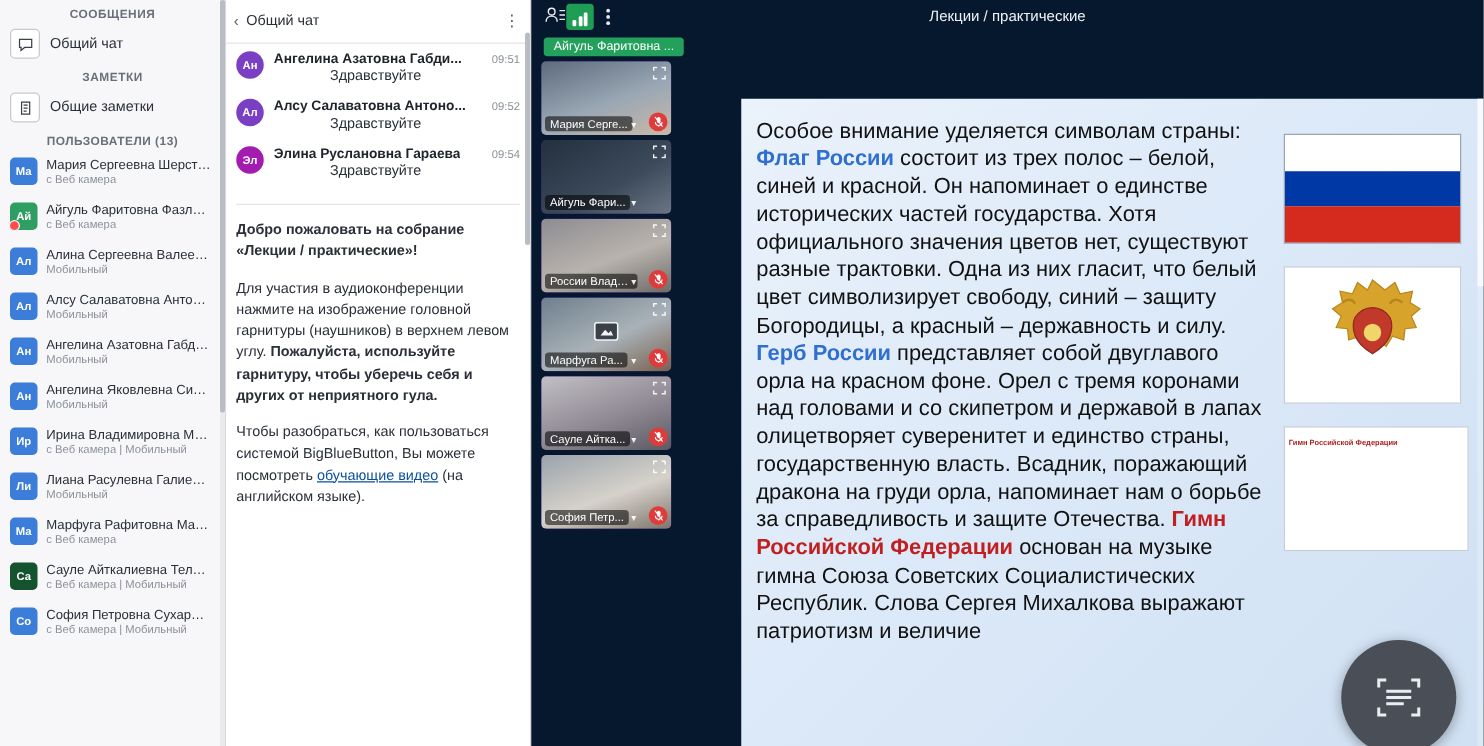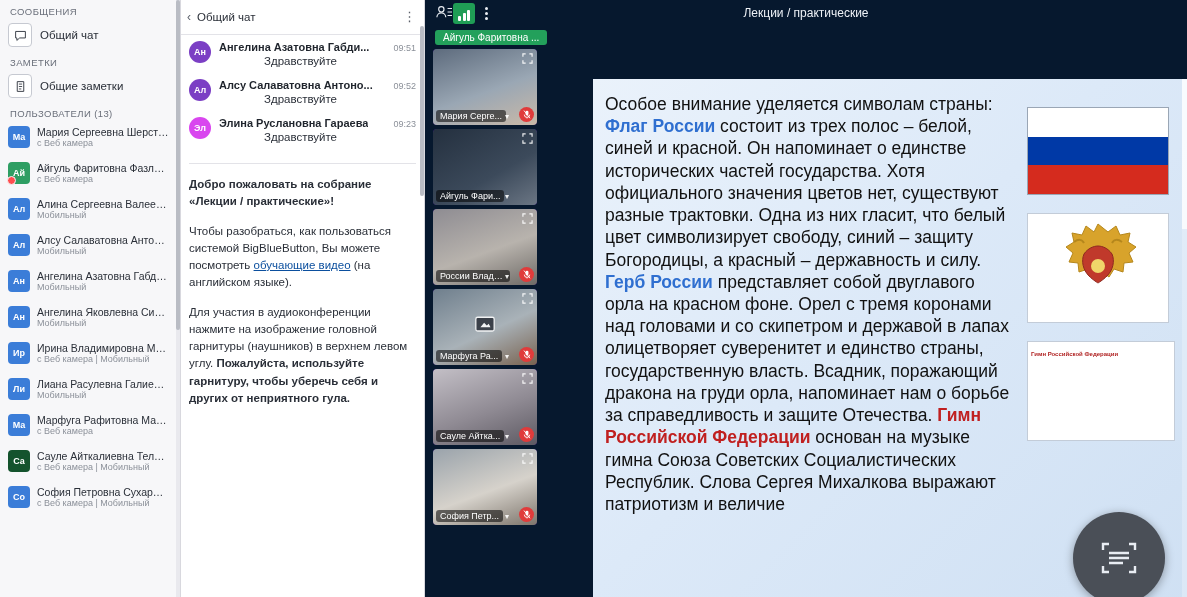--- a/index.html
+++ b/index.html
@@ -9,22 +9,22 @@
     font-size:12px;color:#222;background:#fff;
   }
   .app{display:flex;width:1187px;height:597px;}
 
   
   .sidebar{
     width:180px;height:597px;background:#f7f7f9;border-right:1px solid #d8d8de;
     overflow:hidden;position:relative;
   }
   .side-section-title{
-    font-size:9.5px;font-weight:normal;color:#6a6f7a;letter-spacing:.4px;
-    padding:6px 10px 2px 10px;text-transform:uppercase;
+    font-size:9.5px;font-weight:bold;color:#6a6f7a;letter-spacing:.4px;
+    padding:6px 10px 2px 10px;text-transform:uppercase;text-align:center;
   }
   .side-row{
     display:flex;align-items:center;gap:8px;padding:4px 8px;
   }
   .side-row .lbl{font-size:11.5px;color:#2a2f38;}
   .ico-box{
     width:22px;height:22px;border-radius:4px;border:1px solid #c6c9d1;background:#fff;
     display:flex;align-items:center;justify-content:center;flex:0 0 auto;
   }
   .ico-box svg{display:block;}
@@ -93,21 +93,21 @@
   .pill-badge{
     display:inline-block;background:#23a05b;color:#fff;font-size:10px;border-radius:3px;
     padding:2px 8px;margin:4px 0 4px 10px;
   }
   .conn-ico{width:22px;height:18px;background:#1f9d55;border-radius:3px;display:flex;align-items:flex-end;justify-content:center;gap:1.5px;padding-bottom:3px;}
   .conn-ico i{display:block;width:3px;background:#fff;border-radius:1px;}
 
   .stage{display:flex;height:571px;}
   .cams{width:112px;padding:0 4px 0 8px;position:relative;}
   .cam{
-    width:104px;height:76px;background:#4c1d95;border-radius:4px;margin-bottom:4px;
+    width:104px;height:59px;background:#4c1d95;border-radius:4px;margin-bottom:4px;
     position:relative;overflow:hidden;
   }
   .cam .grad{position:absolute;inset:0;}
   .cam .namebar{
     position:absolute;left:3px;bottom:3px;background:rgba(0,0,0,.55);color:#fff;
     font-size:9px;border-radius:3px;padding:1px 4px;max-width:66px;white-space:nowrap;overflow:hidden;text-overflow:ellipsis;
   }
   .cam .chev{position:absolute;bottom:4px;left:72px;color:#fff;font-size:8px;opacity:.9;}
   .cam .mic{
     position:absolute;right:3px;bottom:3px;width:15px;height:15px;border-radius:50%;
@@ -301,35 +301,35 @@
         <span class="av" style="background:#7b3fc4">Ал</span>
         <span class="body">
           <span class="line1">
             <span class="nm">Алсу Салаватовна Антоно...</span>
             <span class="tm">09:52</span>
           </span>
           <div class="tx">Здравствуйте</div>
         </span>
       </div>
       <div class="msg">
-        <span class="av" style="background:#d946ef">Эл</span>
+        <span class="av" style="background:#a21caf">Эл</span>
         <span class="body">
           <span class="line1">
             <span class="nm">Элина Руслановна Гараева</span>
-            <span class="tm">09:23</span>
+            <span class="tm">09:54</span>
           </span>
           <div class="tx">Здравствуйте</div>
         </span>
       </div>
     </div>
 
     <div class="welcome">
       <p><b>Добро пожаловать на собрание </b><b>«Лекции / практические»!</b></p>
+      <p><span>Для участия в аудиоконференции нажмите на изображение головной гарнитуры (наушников) в верхнем левом углу. </span><b>Пожалуйста, используйте гарнитуру, чтобы уберечь себя и других от неприятного гула.</b></p>
       <p><span>Чтобы разобраться, как пользоваться системой BigBlueButton, Вы можете посмотреть </span><a href="#">обучающие видео</a><span> (на английском языке).</span></p>
-      <p><span>Для участия в аудиоконференции нажмите на изображение головной гарнитуры (наушников) в верхнем левом углу. </span><b>Пожалуйста, используйте гарнитуру, чтобы уберечь себя и других от неприятного гула.</b></p>
     </div>
     <div class="chat-scroll"></div>
   </div>
 
   <div class="meeting">
     <div class="m-top">
       <span class="l">
         <span>
           <svg width="18" height="16" viewBox="0 0 20 18">
               <circle cx="7" cy="6" r="3" fill="none" stroke="#e9edf3" stroke-width="1.3"></circle>

